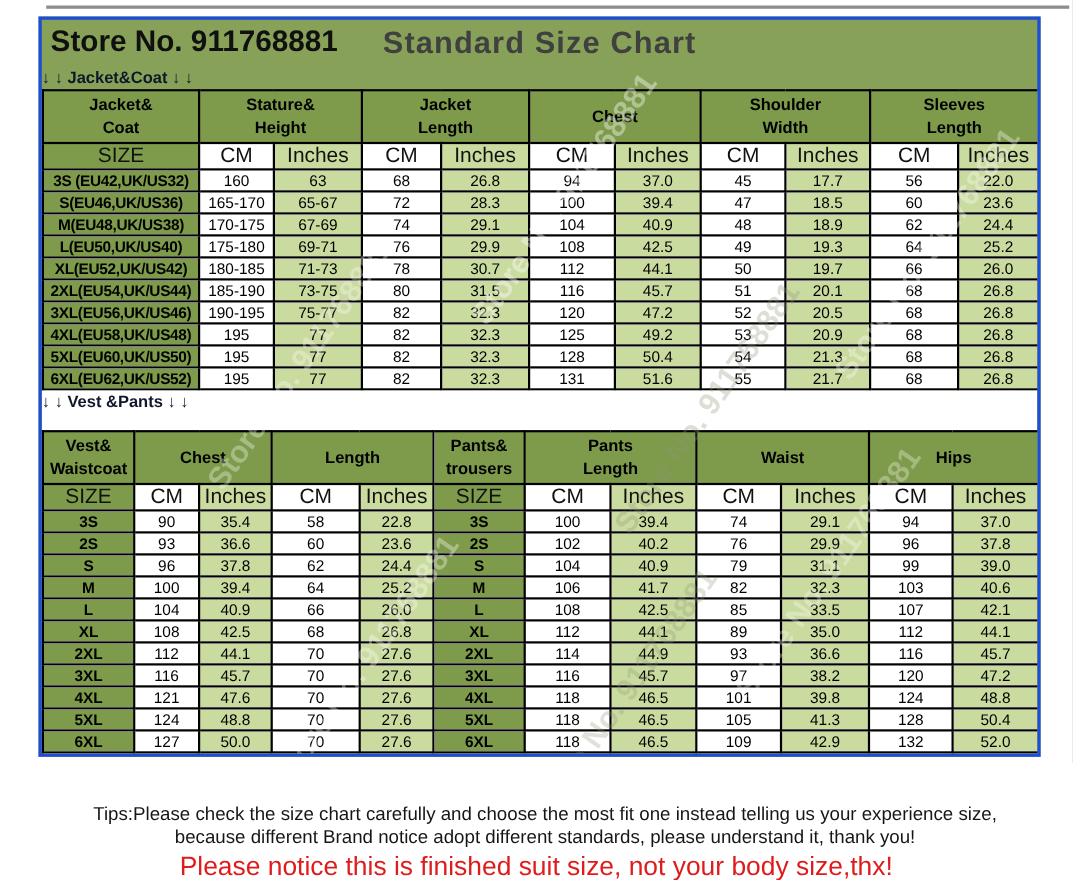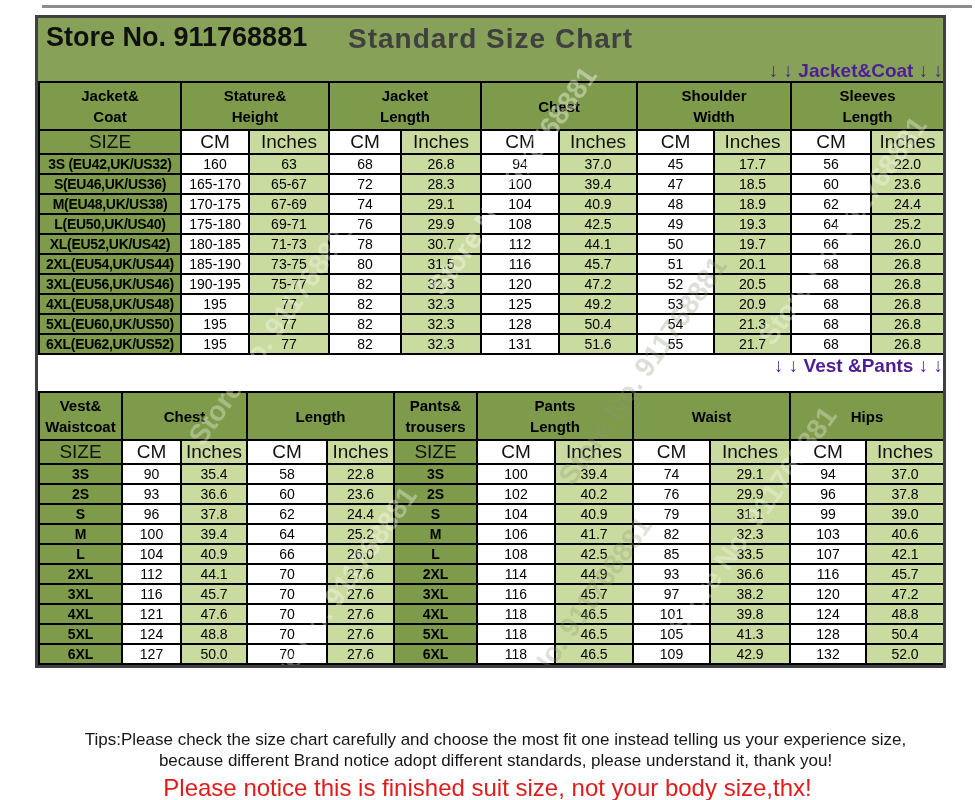--- a/index.html
+++ b/index.html
@@ -3,33 +3,33 @@
 <meta charset="utf-8">
 <style>
   html,body{margin:0;padding:0;background:#ffffff;}
   .page{
     position:relative;width:975px;height:800px;background:#ffffff;overflow:hidden;
     font-family:"Liberation Sans",sans-serif;color:#111;
   }
   .top-artifact-line{position:absolute;top:5px;left:42px;width:930px;height:3px;background:#8d8d8d;}
   .chart-box{
     position:absolute;top:15px;left:35px;width:905px;
-    border:3px solid #404040;background:var(--title-green,#87a258);
+    border:3px solid #1d4ed8;background:var(--title-green,#87a258);
     overflow:hidden;
   }
   .title-row{position:relative;height:43px;}
   .store-no{
     position:absolute;left:8px;top:4px;font-size:27px;font-weight:bold;
     letter-spacing:0px;color:#101010;white-space:nowrap;
   }
   .main-title{
     position:absolute;left:0;right:0;top:5px;text-align:center;
     font-size:28px;font-weight:bold;color:#404040;letter-spacing:1px;white-space:nowrap;
   }
-  .band{height:20px;line-height:20px;text-align:right;font-size:19px;font-weight:bold;color:#4c1d95;}
+  .band{height:20px;line-height:20px;text-align:left;font-size:15px;font-weight:bold;color:#0f172a;}
   .band-vest{background:#ffffff;height:36px;line-height:21px;}
   table{border-collapse:collapse;table-layout:fixed;width:905px;background:#fff;}
   th,td{border:2px solid #000;padding:0;text-align:center;vertical-align:middle;overflow:hidden;white-space:nowrap;}
   th.group{
     background:var(--hdr-green,#7e9b4b);height:46px;
     font-size:15px;font-weight:bold;white-space:pre-line;line-height:1.4;color:#000;
   }
   tr.sub td{height:19px;font-size:19px;font-weight:normal;color:#111;}
   td.olive{background:var(--hdr-green,#7e9b4b);}
   td.lite{background:var(--lite-green,#cadb9f);}
@@ -344,20 +344,34 @@
             <td class="lite">26.0</td>
             <td class="olive vlbl">L</td>
             <td class="white">108</td>
             <td class="lite">42.5</td>
             <td class="white">85</td>
             <td class="lite">33.5</td>
             <td class="white">107</td>
             <td class="lite">42.1</td>
           </tr>
           <tr class="data">
+            <td class="olive vlbl">XL</td>
+            <td class="white">108</td>
+            <td class="lite">42.5</td>
+            <td class="white">68</td>
+            <td class="lite">26.8</td>
+            <td class="olive vlbl">XL</td>
+            <td class="white">112</td>
+            <td class="lite">44.1</td>
+            <td class="white">89</td>
+            <td class="lite">35.0</td>
+            <td class="white">112</td>
+            <td class="lite">44.1</td>
+          </tr>
+          <tr class="data">
             <td class="olive vlbl">2XL</td>
             <td class="white">112</td>
             <td class="lite">44.1</td>
             <td class="white">70</td>
             <td class="lite">27.6</td>
             <td class="olive vlbl">2XL</td>
             <td class="white">114</td>
             <td class="lite">44.9</td>
             <td class="white">93</td>
             <td class="lite">36.6</td>

